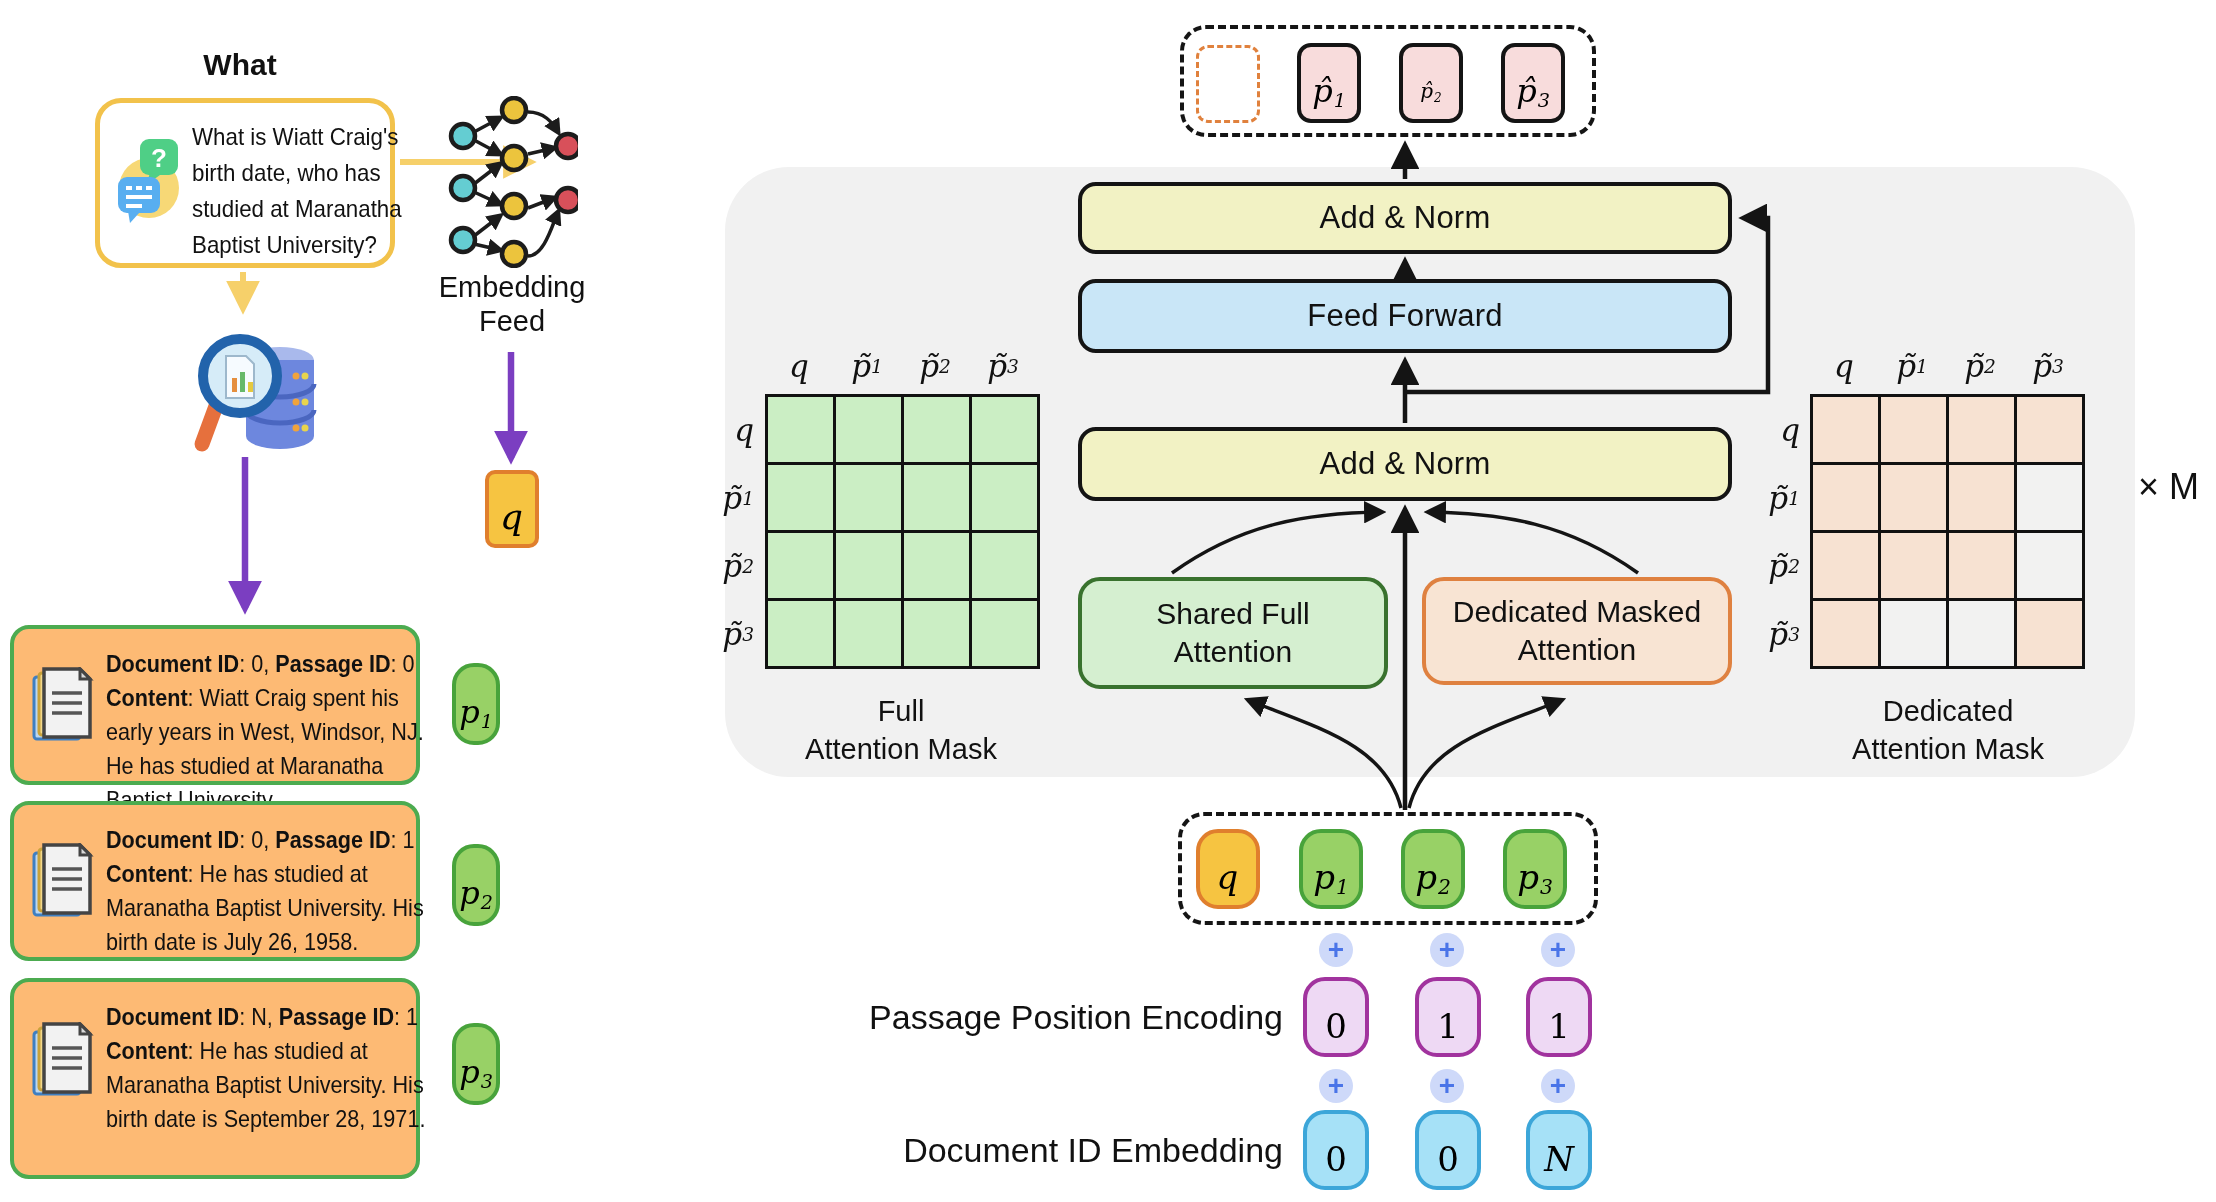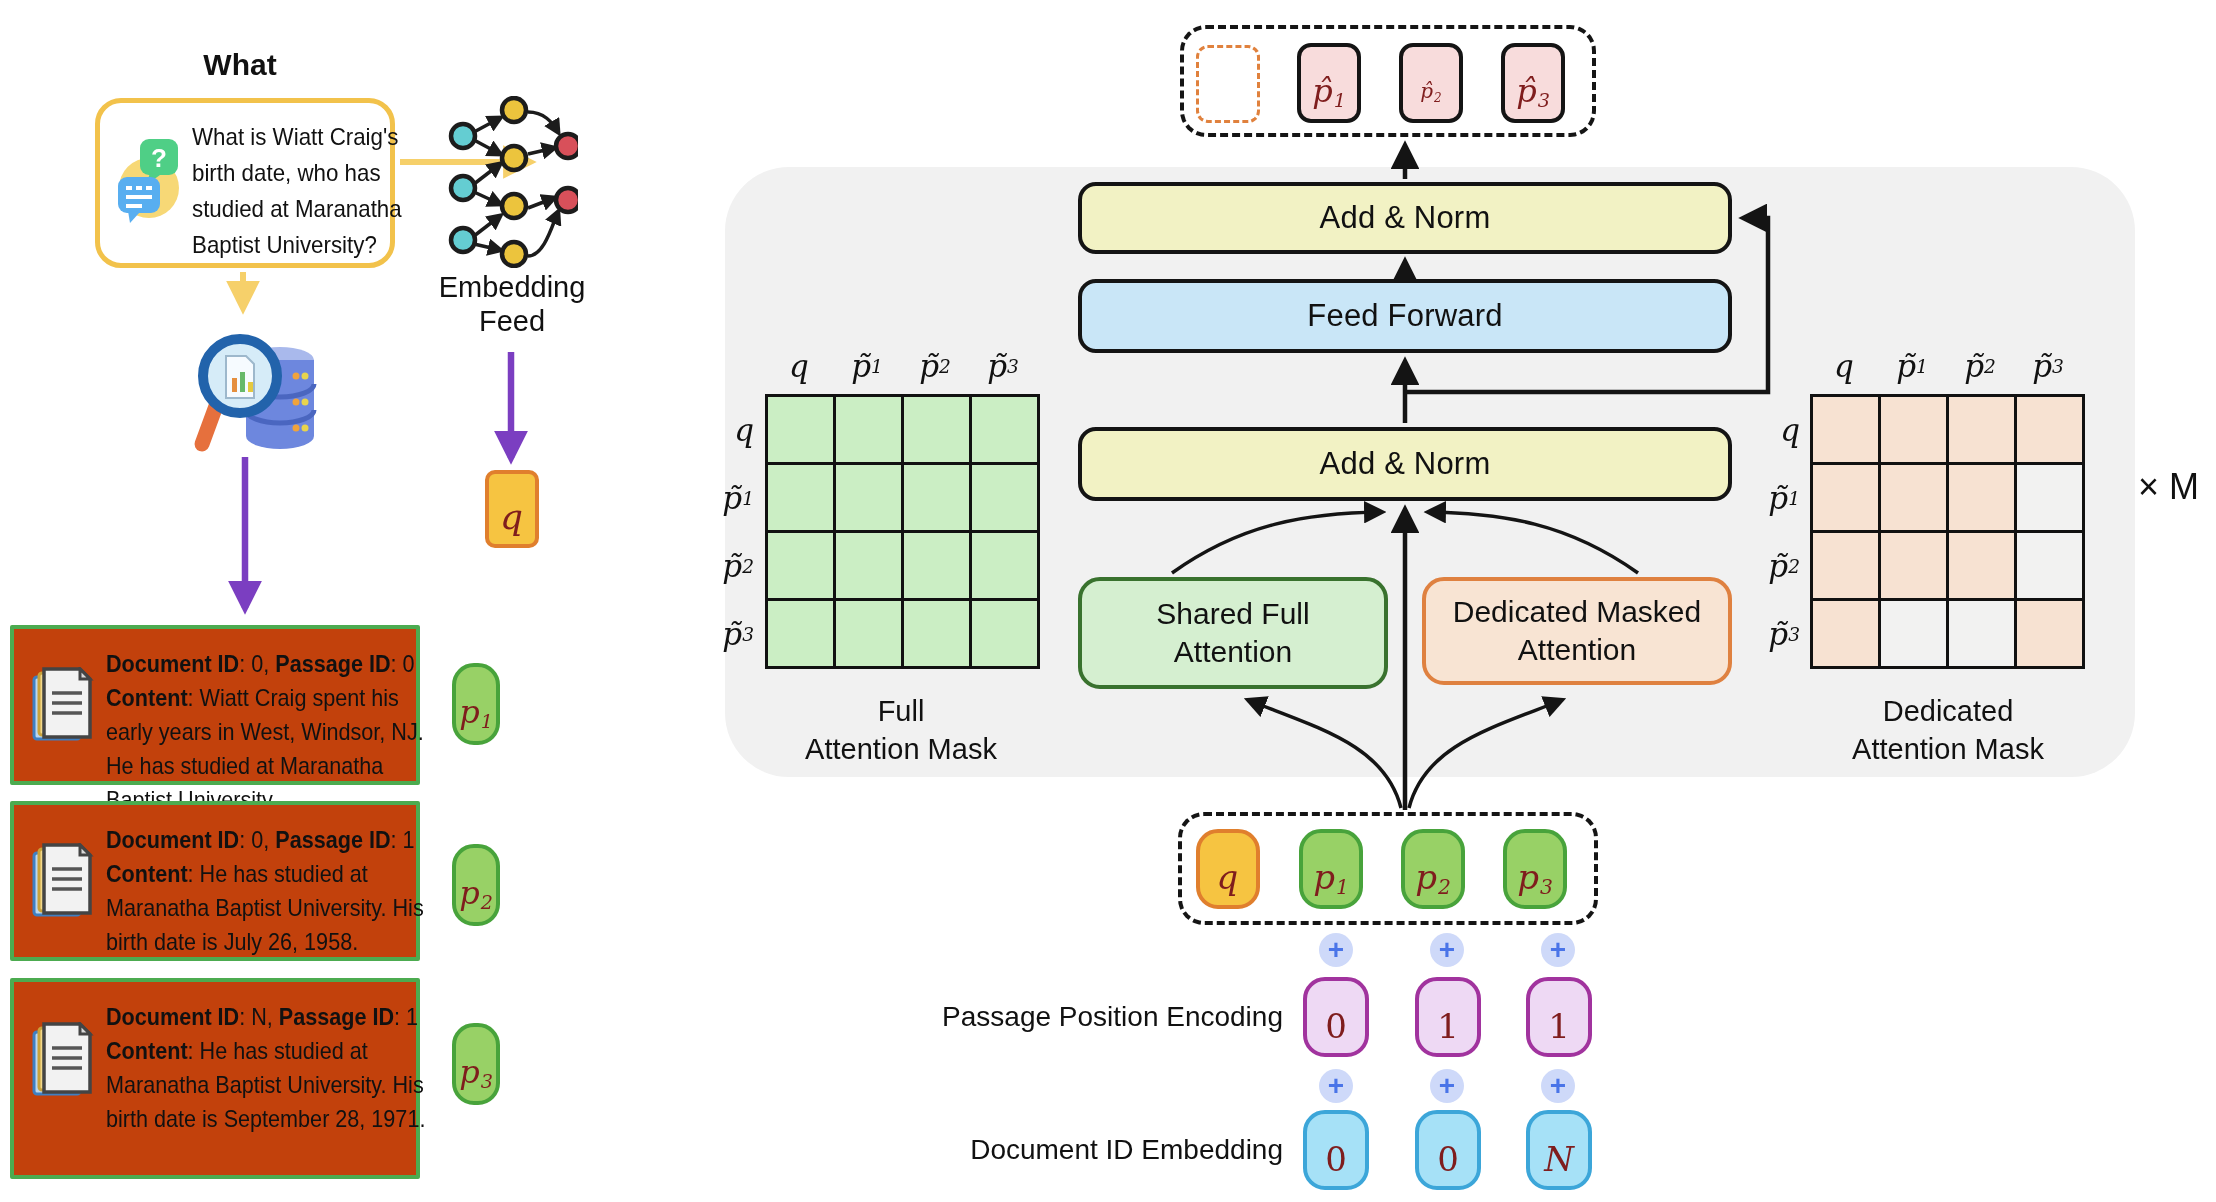--- a/index.html
+++ b/index.html
@@ -8,32 +8,32 @@
   .abs{position:absolute;box-sizing:border-box;}
   svg{display:block;}
   .arrows{position:absolute;left:0;top:0;pointer-events:none;}
   .panel{background:#f1f1f1;border-radius:64px;}
   .blockbox{border:4px solid #141414;border-radius:18px;display:flex;align-items:center;justify-content:center;
             font-size:31px;font-weight:500;letter-spacing:.2px;}
   .attnbox{border-radius:22px;display:flex;flex-direction:column;align-items:center;justify-content:center;
            font-size:30px;font-weight:500;line-height:38px;}
   .dashwrap{border:4px dashed #151515;border-radius:26px;background:#fff;}
   .token{border-radius:22px;display:flex;align-items:center;justify-content:center;}
-  .math{font-family:"DejaVu Serif",serif;font-style:italic;font-size:36px;color:#7f1d1d;margin-top:18px;}
+  .math{font-family:"DejaVu Serif",serif;font-style:italic;font-size:36px;color:#000000;margin-top:18px;}
   .math .sub{font-size:.6em;font-style:italic;vertical-align:-0.28em;margin-left:1px;}
   .masklbl{font-family:"DejaVu Serif",serif;font-style:italic;font-size:31px;color:#111;
            display:flex;align-items:center;justify-content:center;}
   .masklbl .sub{font-size:.6em;vertical-align:-0.28em;}
   .mask{display:grid;grid-template-columns:repeat(4,65px);grid-template-rows:repeat(4,65px);
         gap:3px;background:#111;border:3.5px solid #111;}
   .caption{font-size:29px;font-weight:500;line-height:38px;text-align:center;}
-  .enc-label{font-size:28px;font-weight:500;text-align:right;line-height:38px;}
+  .enc-label{font-size:34px;font-weight:500;text-align:right;line-height:38px;}
   .plus{width:34px;height:34px;border-radius:50%;background:#ced9f9;color:#4a74e8;
         display:flex;align-items:center;justify-content:center;font-size:28px;font-weight:700;}
-  .docbox{border:4px solid #4cab50;border-radius:2px;background:#c2410c;text-decoration:underline;}
+  .docbox{border:4px solid #4cab50;border-radius:19px;background:#fdba74;text-decoration:underline;}
   .doctext{font-size:24px;line-height:34px;transform:scaleX(.9);transform-origin:left top;width:360px;}
   .doctext b{font-weight:700;}
   .querytext{font-size:24px;line-height:36px;transform:scaleX(.93);transform-origin:left top;white-space:nowrap;}
   .figlabel{font-size:29px;font-weight:500;line-height:34px;text-align:center;}
   .title{font-size:30px;font-weight:600;text-align:center;}
   .repeat{font-size:36px;font-weight:500;}
 </style>
 </head>
 <body>
 

